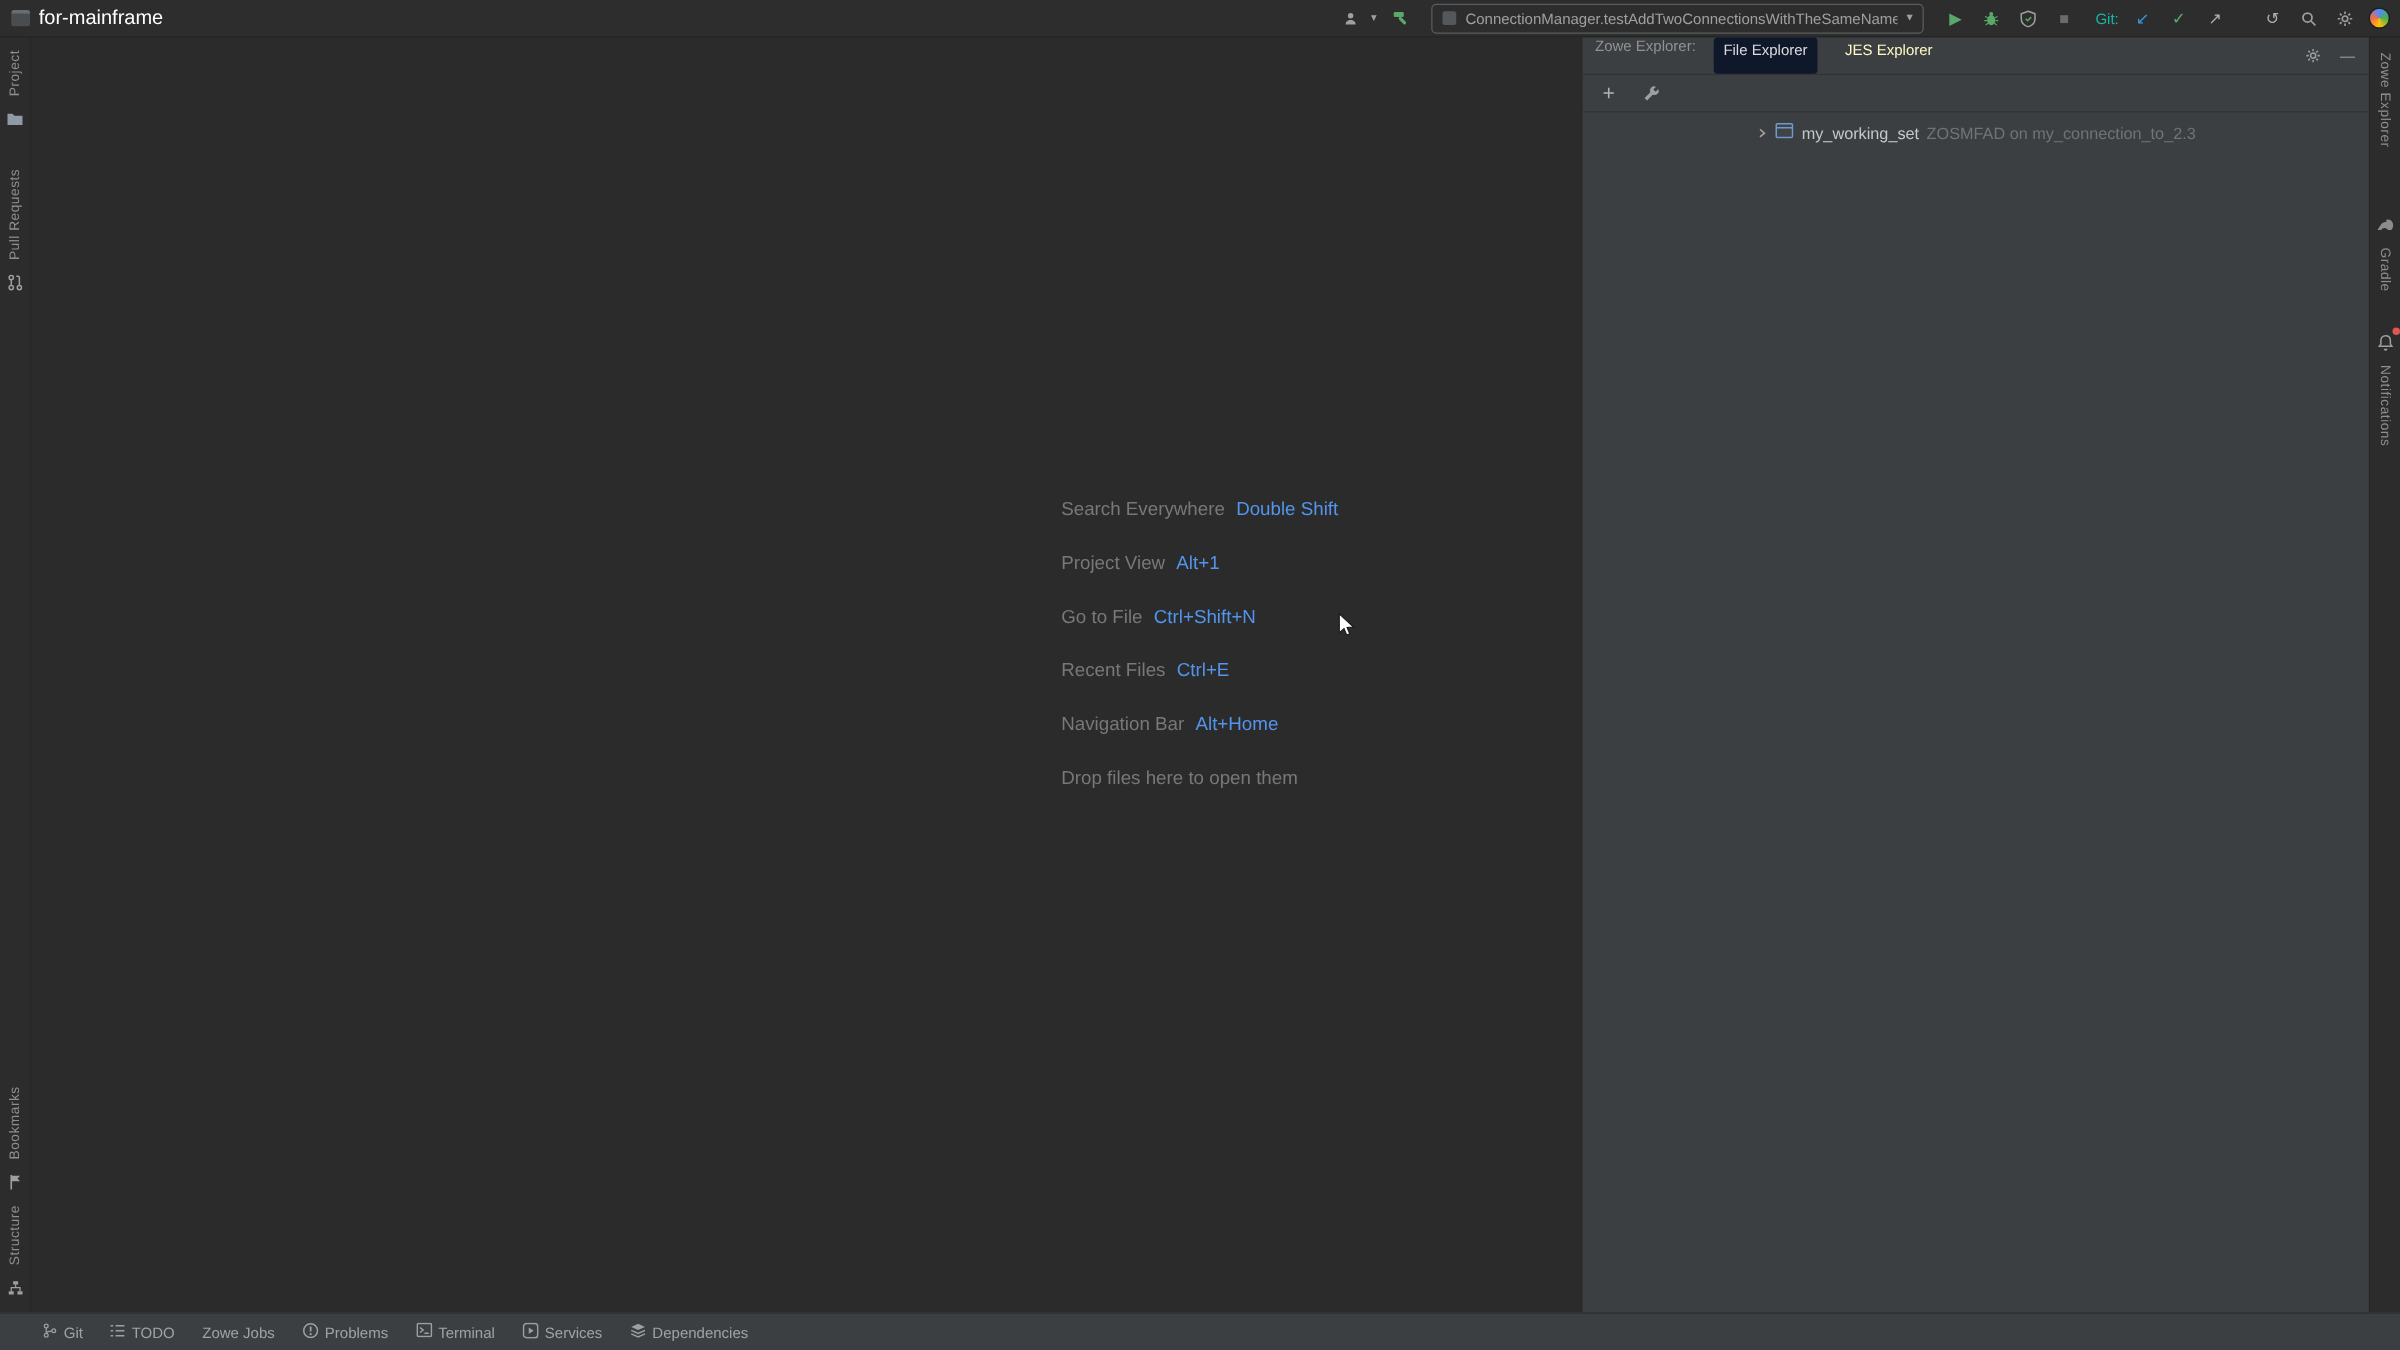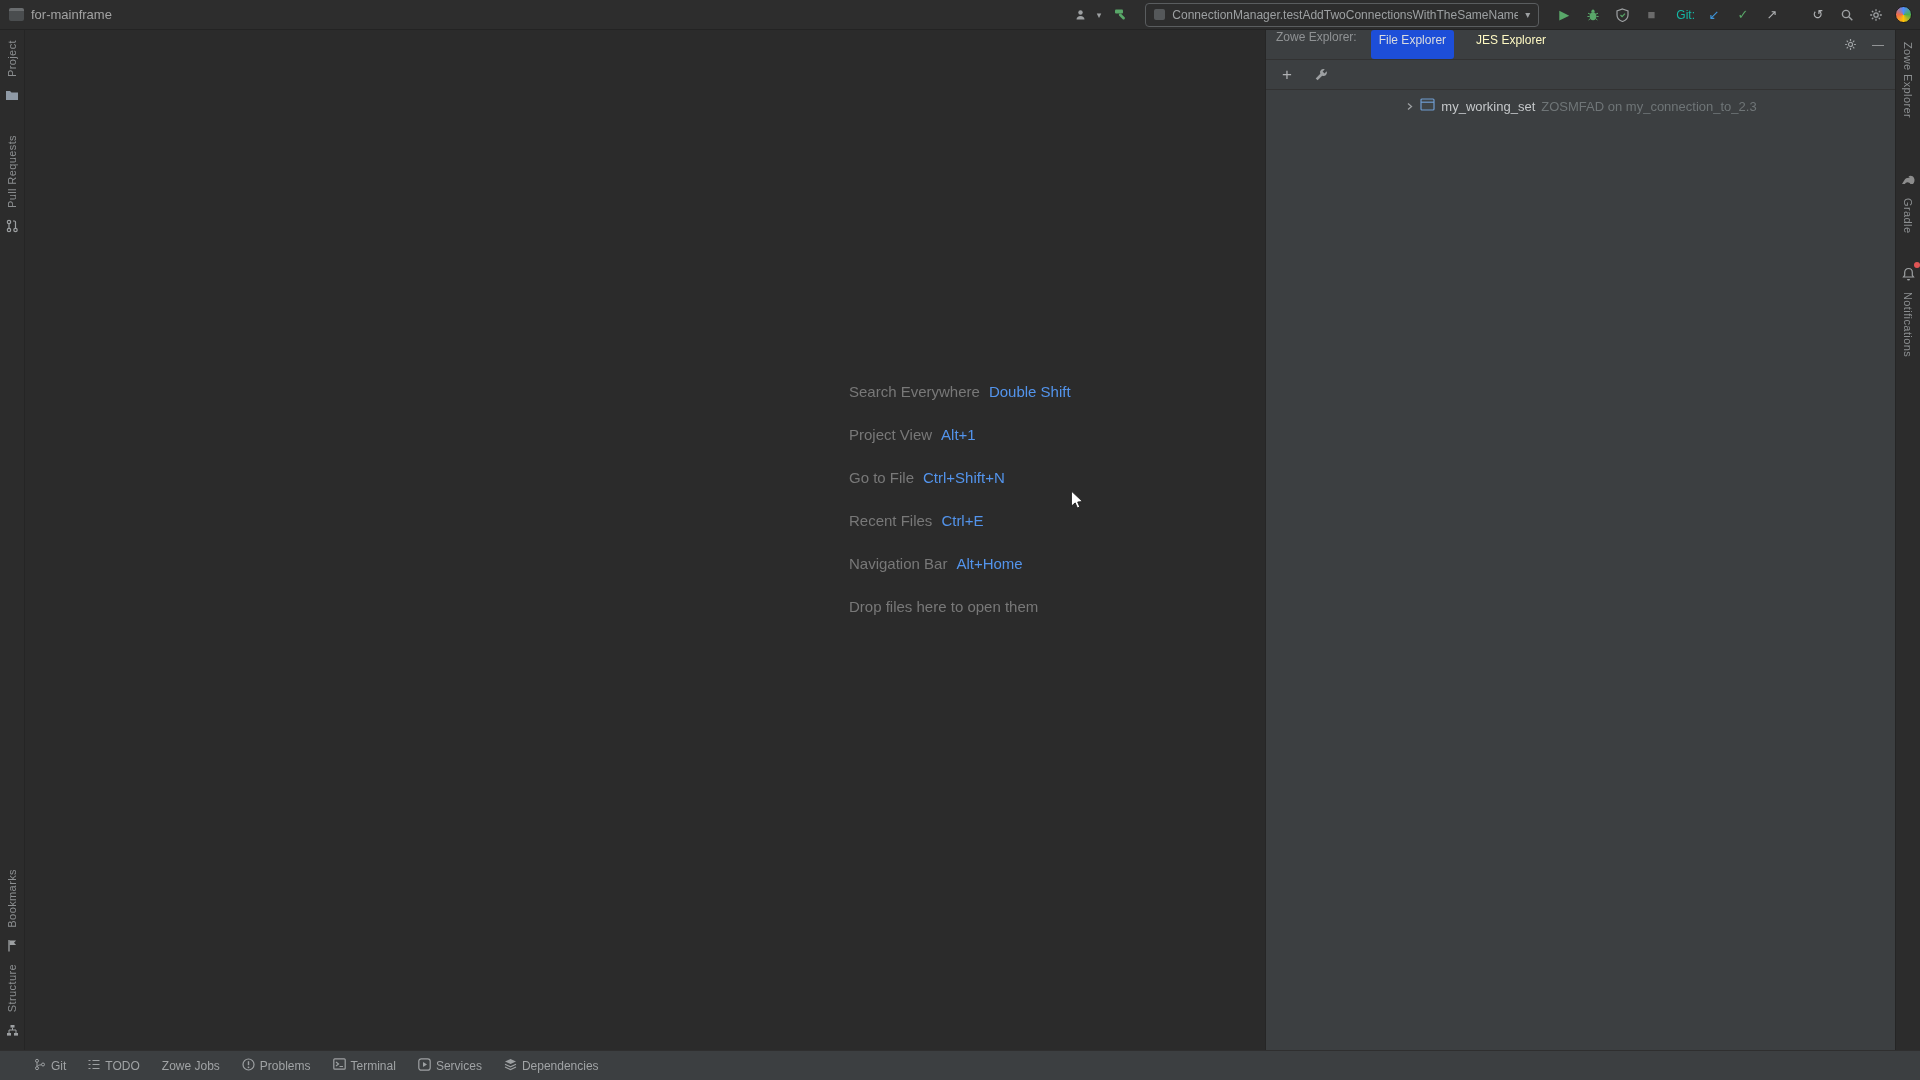--- a/index.html
+++ b/index.html
@@ -5,21 +5,21 @@
   * { margin:0; padding:0; box-sizing:border-box; }
   html,body { background:#1e1e1e; }
   body { font-family:"Liberation Sans","DejaVu Sans",sans-serif; }
   .screen { position:relative; width:1920px; height:1080px; background:#2b2b2b; overflow:hidden; }
 
   
   .titlebar { position:absolute; top:0; left:0; width:1920px; height:30px;
     background:#2d2d2d; border-bottom:1px solid #232323; display:flex; align-items:center; }
   .tb-left { display:flex; align-items:center; gap:7px; padding-left:9px; }
   .app-icon { width:15px; height:13px; border-radius:2px; background:#4a4d4f; border-top:3px solid #6a6d6f; display:inline-block; }
-  .tb-project { font-size:13px; color:#a3a3a3; }
+  .tb-project { font-size:16px; color:#ffffff; }
   .tb-right { margin-left:auto; display:flex; align-items:center; gap:9px; padding-right:8px; }
   .tb-ic { display:inline-flex; align-items:center; justify-content:center; min-width:20px; height:22px;
     font-size:13px; color:#afb1b3; border-radius:3px; }
   .tb-ic.green { color:#59a869; }
   .tb-ic.blue  { color:#3d94d9; }
   .tb-ic.dim   { color:#6b6b6b; }
   .tb-caret { font-size:9px; color:#9da0a2; margin-left:-4px; }
   .run-config { display:flex; align-items:center; gap:7px; height:24px; min-width:394px; max-width:394px;
     border:1px solid #5a5d5f; border-radius:4px; background:#2d2d2d; padding:0 8px; margin:0 6px; }
   .rc-icon { width:11px; height:11px; border-radius:2px; background:#55585a; flex:none; }
@@ -39,34 +39,34 @@
   .stripe.left .vtext { transform:rotate(180deg); }
   .stripe-btn { display:flex; align-items:center; justify-content:center; }
   .stripe-ic { display:inline-flex; align-items:center; justify-content:center; width:20px; height:20px; }
   .stripe-group-bottom { margin-top:auto; display:flex; flex-direction:column; align-items:center; gap:8px; padding-bottom:10px; }
   .stripe-group-top { display:flex; flex-direction:column; align-items:center; gap:8px; } .gap36 { height:36px; } .gap14 { height:14px; }
   .badge-dot { position:absolute; top:-2px; right:-2px; width:6px; height:6px; border-radius:50%; background:#e05555; }
   .rel { position:relative; }
 
   
   .editor { position:absolute; top:30px; left:25px; width:1240px; bottom:30px; background:#2b2b2b; }
-  .hints { position:absolute; left:824px; top:340px; }
+  .hints { position:absolute; left:824px; top:356px; }
   .hint-line { height:43px; display:flex; align-items:center; font-size:15px; }
   .hint-label { color:#787878; }
   .hint-key { color:#5394ec; margin-left:9px; }
   .hint-key:empty { display:none; }
 
   
   .zowe-panel { position:absolute; top:30px; left:1265px; width:630px; bottom:30px;
     background:#3c3f41; border-left:1px solid #262626; }
   .panel-header { height:30px; display:flex; gap:14px; padding:0 8px 0 10px;
     border-bottom:1px solid #323232; }
   .panel-title { font-size:12px; color:#8f9294; }
   .panel-tab { font-size:12px; color:#fef9c3; padding:3px 8px; border-radius:3px; }
-  .panel-tab.active { color:#dadcde; background:#1d4ed8; }
+  .panel-tab.active { color:#dadcde; background:#0f172a; }
   .panel-header-icons { margin-left:auto; display:flex; align-items:center; gap:10px; }
   .ph-ic { display:inline-flex; align-items:center; justify-content:center; width:18px; height:18px;
     color:#9da0a2; font-size:12px; }
   .panel-toolbar { height:30px; display:flex; align-items:center; gap:16px; padding:0 12px;
     border-bottom:1px solid #323232; }
   .pt-ic { display:inline-flex; align-items:center; justify-content:center; width:18px; height:18px;
     color:#afb1b3; font-size:17px; line-height:1; }
   .tree { padding-top:4px; }
   .tree-row { height:24px; display:flex; align-items:center; gap:6px; padding:0 8px; font-size:13px;justify-content:center; }
   .chev { display:inline-flex; width:10px; justify-content:center; }

